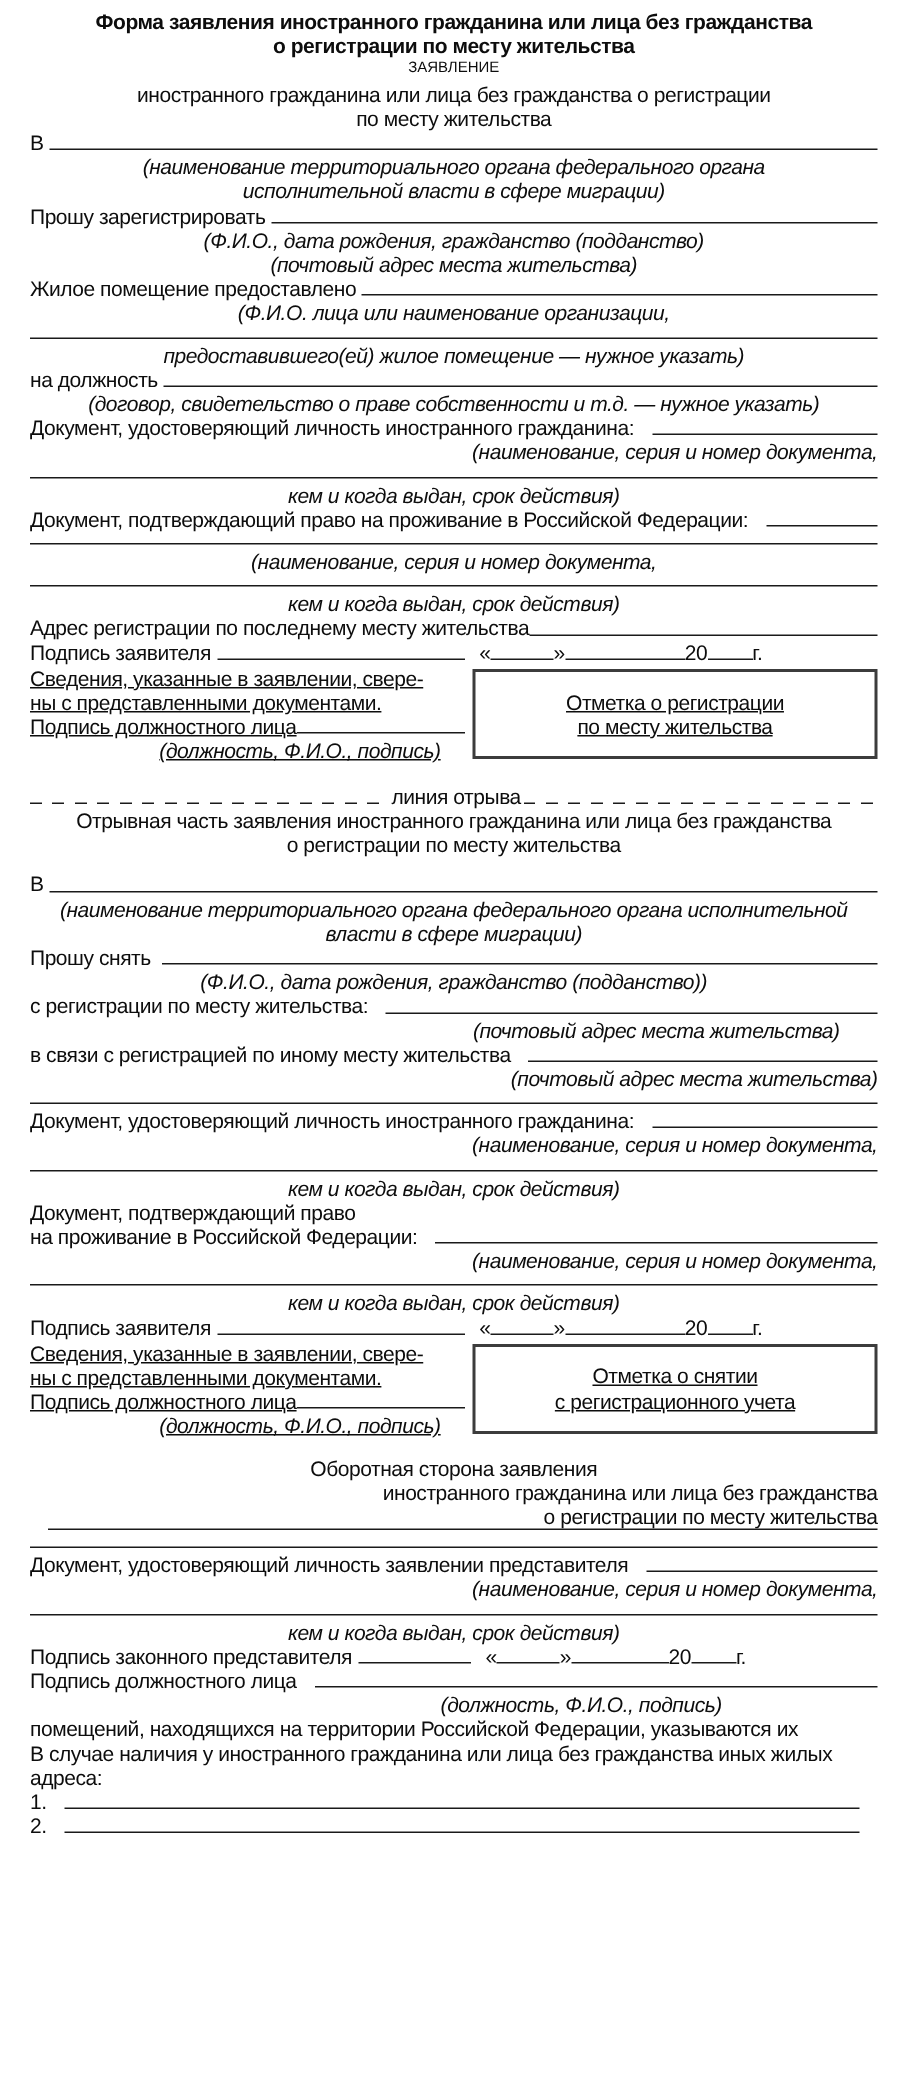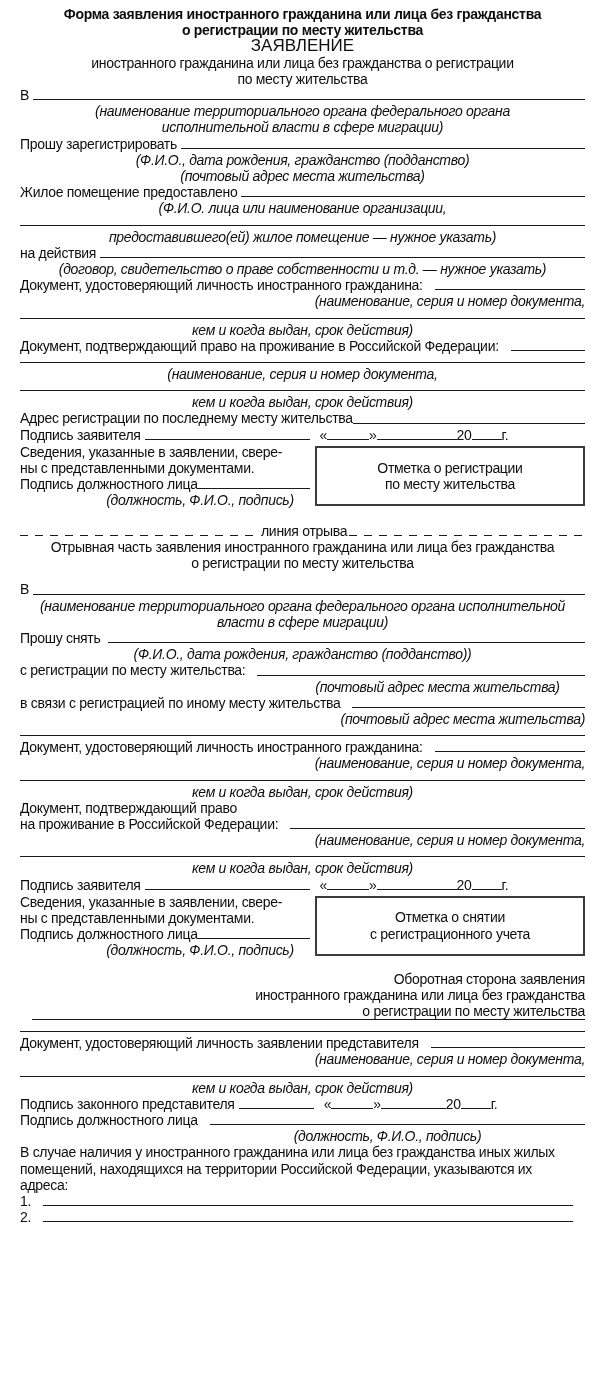--- a/index.html
+++ b/index.html
@@ -4,31 +4,31 @@
 <style>
   * { margin:0; padding:0; box-sizing:border-box; }
   body { width:600px; background:#ffffff; color:#0d0d0d;
          font-family:"Liberation Sans", sans-serif;
          font-size:14px; line-height:16.2px; letter-spacing:-0.3px; }
   .page { width:600px; height:1384px; padding:6px 15px 0 20px; overflow:hidden; }
   .b { font-weight:bold; }
   .i { font-style:italic; }
   .c { text-align:center; }
   .r { text-align:right; }
-  .big { font-size:17px; letter-spacing:0; }
+  .big { font-size:10px; letter-spacing:0; }
   .row { display:flex; align-items:flex-end; white-space:nowrap; }
   .fill { flex:1 1 auto; border-bottom:1.3px solid #1a1a1a; margin:0 0 3px 4px; min-width:8px; }
   .noml { margin-left:0; }
   .ml8 { margin-left:8px; } .ml12 { margin-left:12px; } .mr12 { margin-right:12px; }
   .f165{flex:0 0 165px;} .f42{flex:0 0 42px;} .f80{flex:0 0 80px;} .f30{flex:0 0 30px;}
   .f112{flex:0 0 112px;} .f75{flex:0 0 75px;} .f65{flex:0 0 65px;}
   .q { margin-left:10px; }
   .gap { margin-top:8px; }
-  .mt10 { margin-top:10px; } .mt12 { margin-top:12px; }
-  .twocol { display:flex; margin-top:1px; }
+  .mt10 { margin-top:10px; } .mt12 { margin-top:12px;text-align:center; }
+  .twocol { display:flex; margin-top:1px;text-decoration:underline; }
   .col-l { flex:0 0 285px; width:285px; }
   .stamp { flex:1; border:2px solid #3c3c3c; margin:2px 0 3px 10px;
            display:flex; flex-direction:column; justify-content:center; text-align:center; }
   .cap1 { margin-left:75px; text-align:center; }   
   .cap2 { margin-left:170px; text-align:center; }  
   .cap3 { margin-left:270px; text-align:center; }  
   .tear { display:flex; align-items:flex-end; margin-top:14px; }
   .dash { height:1.4px; background:repeating-linear-gradient(90deg,#1a1a1a 0 8px,transparent 8px 15px);
           margin-bottom:3px; }
   .dashL { flex:0 0 235px; } .dashR { flex:1 1 auto; margin-left:2px; }
@@ -64,21 +64,21 @@
     <span>Жилое помещение предоставлено</span>
     <span class="fill"></span>
   </div>
   <div class="c i">(Ф.И.О. лица или наименование организации,</div>
   <div class="row gap">
     <span class="fill noml"></span>
   </div>
   <div class="c i">предоставившего(ей) жилое помещение — нужное указать)</div>
 
   <div class="row">
-    <span>на действия</span>
+    <span>на должность</span>
     <span class="fill"></span>
   </div>
   <div class="c i">(договор, свидетельство о праве собственности и т.д. — нужное указать)</div>
 
   <div class="row">
     <span>Документ, удостоверяющий личность иностранного гражданина:</span>
     <span class="fill ml12"></span>
   </div>
   <div class="r i">(наименование, серия и номер документа,</div>
   <div class="row gap">
@@ -249,22 +249,22 @@
     <span class="fill f30 noml"></span>
     <span>г.</span>
   </div>
 
   <div class="row">
     <span>Подпись должностного лица</span>
     <span class="fill ml12"></span>
   </div>
   <div class="i cap2">(должность, Ф.И.О., подпись)</div>
 
+  <div>помещений, находящихся на территории Российской Федерации, указываются их</div>
   <div>В случае наличия у иностранного гражданина или лица без гражданства иных жилых</div>
-  <div>помещений, находящихся на территории Российской Федерации, указываются их</div>
   <div>адреса:</div>
 
   <div class="row">
     <span>1.</span>
     <span class="fill ml12 mr12"></span>
   </div>
   <div class="row">
     <span>2.</span>
     <span class="fill ml12 mr12"></span>
   </div>

